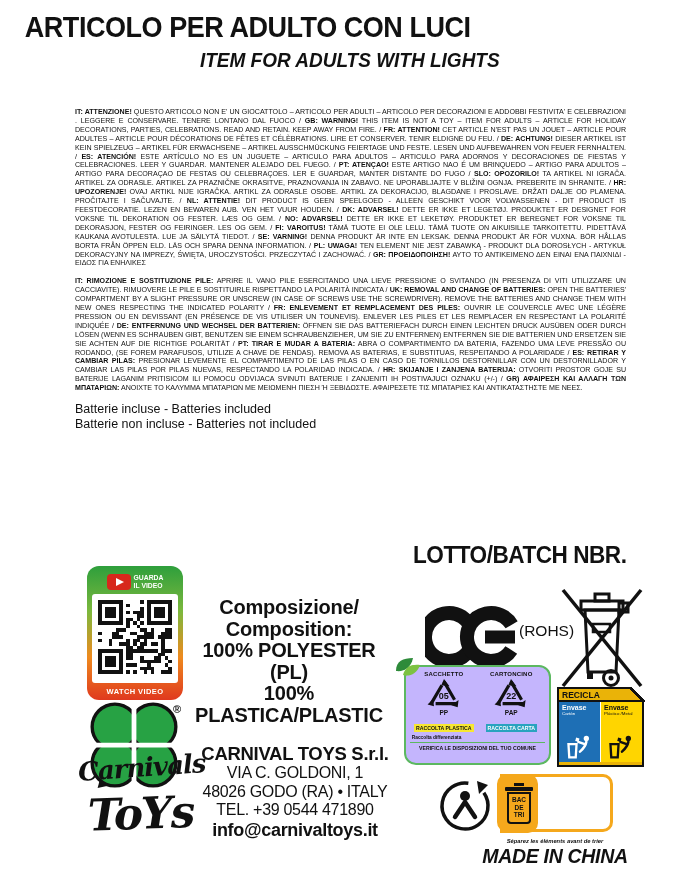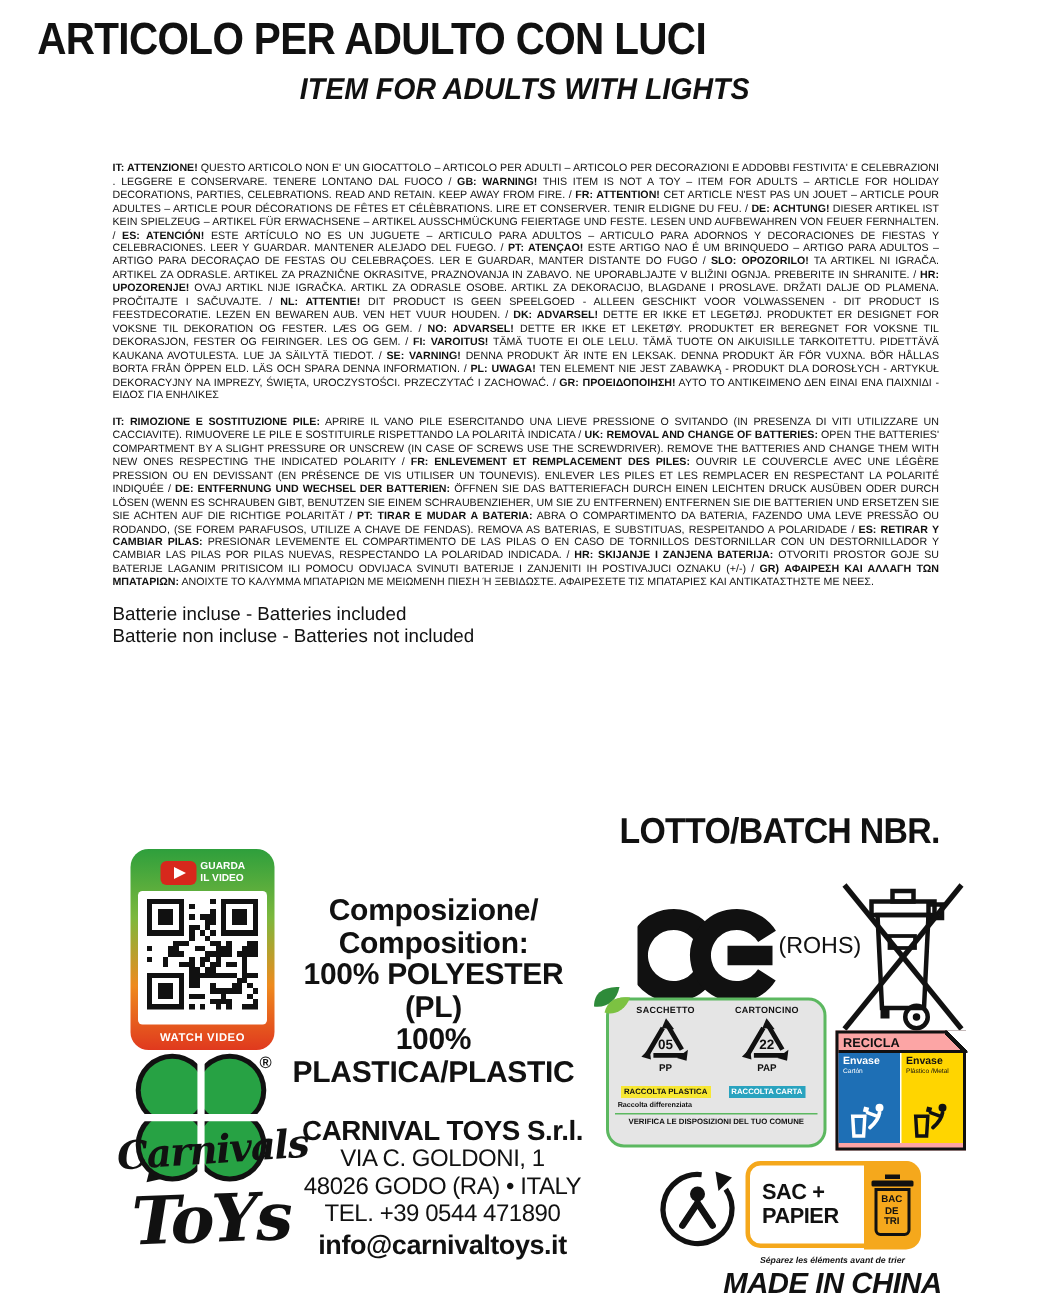--- a/index.html
+++ b/index.html
@@ -37,36 +37,36 @@
 
   
   .comp { top:597px; left:183px; width:212px; text-align:center; font-weight:bold; font-size:20px; line-height:21.5px; letter-spacing:-.2px; }
 
   
   .ce-svg { top:595px; left:425px; }
   .rohs { top:622px; left:519px; font-size:15.5px; }
   .weee { top:580px; left:559px; }
 
   
-  .gbox { top:665px; left:404px; width:147px; height:100px; border:2.5px solid #5CB860; border-radius:12px; background:#e5e5e5; padding:4px 4px 2px 4px; }
+  .gbox { top:665px; left:404px; width:147px; height:100px; border:2.5px solid #5CB860; border-radius:12px; background:#c4b5fd; padding:4px 4px 2px 4px; }
   .leaf { position:absolute; top:-12px; left:-13px; }
   .gcols { display:flex; justify-content:space-around; }
   .gcol { width:64px; text-align:center; }
   .gtitle { font-size:6px; font-weight:bold; letter-spacing:.2px; }
   .tri-wrap { position:relative; width:38px; height:31px; margin:1px auto 0; }
   .tri-num { position:absolute; left:0; top:13px; width:38px; text-align:center; font-size:9px; font-weight:bold; }
   .gmat { font-size:6.5px; font-weight:bold; margin-top:0; }
   .gtag { display:inline-block; font-size:5.2px; font-weight:bold; padding:1px 2px; margin-top:2px; }
   .gtag-yellow { background:#F7E733; color:#111; }
   .gtag-teal { background:#29A3BF; color:#fff; }
   .gsub { font-size:4.8px; font-weight:bold; text-align:left; margin-top:1px; }
   .gfoot { border-top:1.5px solid #5CB860; margin-top:2px; padding-top:2px; font-size:5.2px; font-weight:bold; text-align:center; }
 
   
-  .recicla { top:687px; left:557px; width:87px; height:80px; border:2.5px solid #111; background:#fca5a5; }
+  .recicla { top:687px; left:557px; width:87px; height:80px; border:2.5px solid #111; background:#eab308; }
   .fold { position:absolute; top:-2.5px; right:-2.5px; width:15px; height:15px;
     background:linear-gradient(225deg,#fff 0 46%,#111 46% 58%,transparent 58%); }
   .rec-title { height:13px; border-bottom:2px solid #111; font-size:8.5px; font-weight:bold; padding:1px 0 0 3px; }
   .rec-panels { display:flex; height:60px; }
   .rec-panel { flex:1; padding:2px 3px; position:relative; }
   .rec-blue { background:#1E6FB5; color:#fff; }
   .rec-yellow { background:#FFD500; color:#111; border-left:1.5px solid #fff; }
   .rec-t { font-size:7px; font-weight:bold; }
   .rec-s { font-size:4.4px; }
   .pict { position:absolute; bottom:2px; left:6px; }
@@ -469,24 +469,20 @@
   <div class="co-strong">info@carnivaltoys.it</div>
 </div>
 
 <svg class="abs triman" width="54" height="54" viewBox="0 0 54 54">
   <circle cx="27" cy="27" r="23" fill="none" stroke="#111" stroke-width="3.5" stroke-dasharray="125 20" transform="rotate(-35 27 27)"></circle>
   <polygon points="39,2 50,6 41,15" fill="#111"></polygon>
   <circle cx="27" cy="17" r="5" fill="#111"></circle>
   <path d="M27 23 L17 38 M27 23 L37 38" stroke="#111" stroke-width="4.5" fill="none" stroke-linecap="round"></path>
 </svg>
 <div class="abs sacbox">
-  <div class="sac-left">
-    <span>SAC +</span>
-    <span>PAPIER</span>
-  </div>
   <div class="sac-right">
     <div class="bin-handle"></div>
     <div class="bin-lid"></div>
     <div class="bin-body">
       <span>BAC</span>
       <span>DE</span>
       <span>TRI</span>
     </div>
   </div>
 </div>

